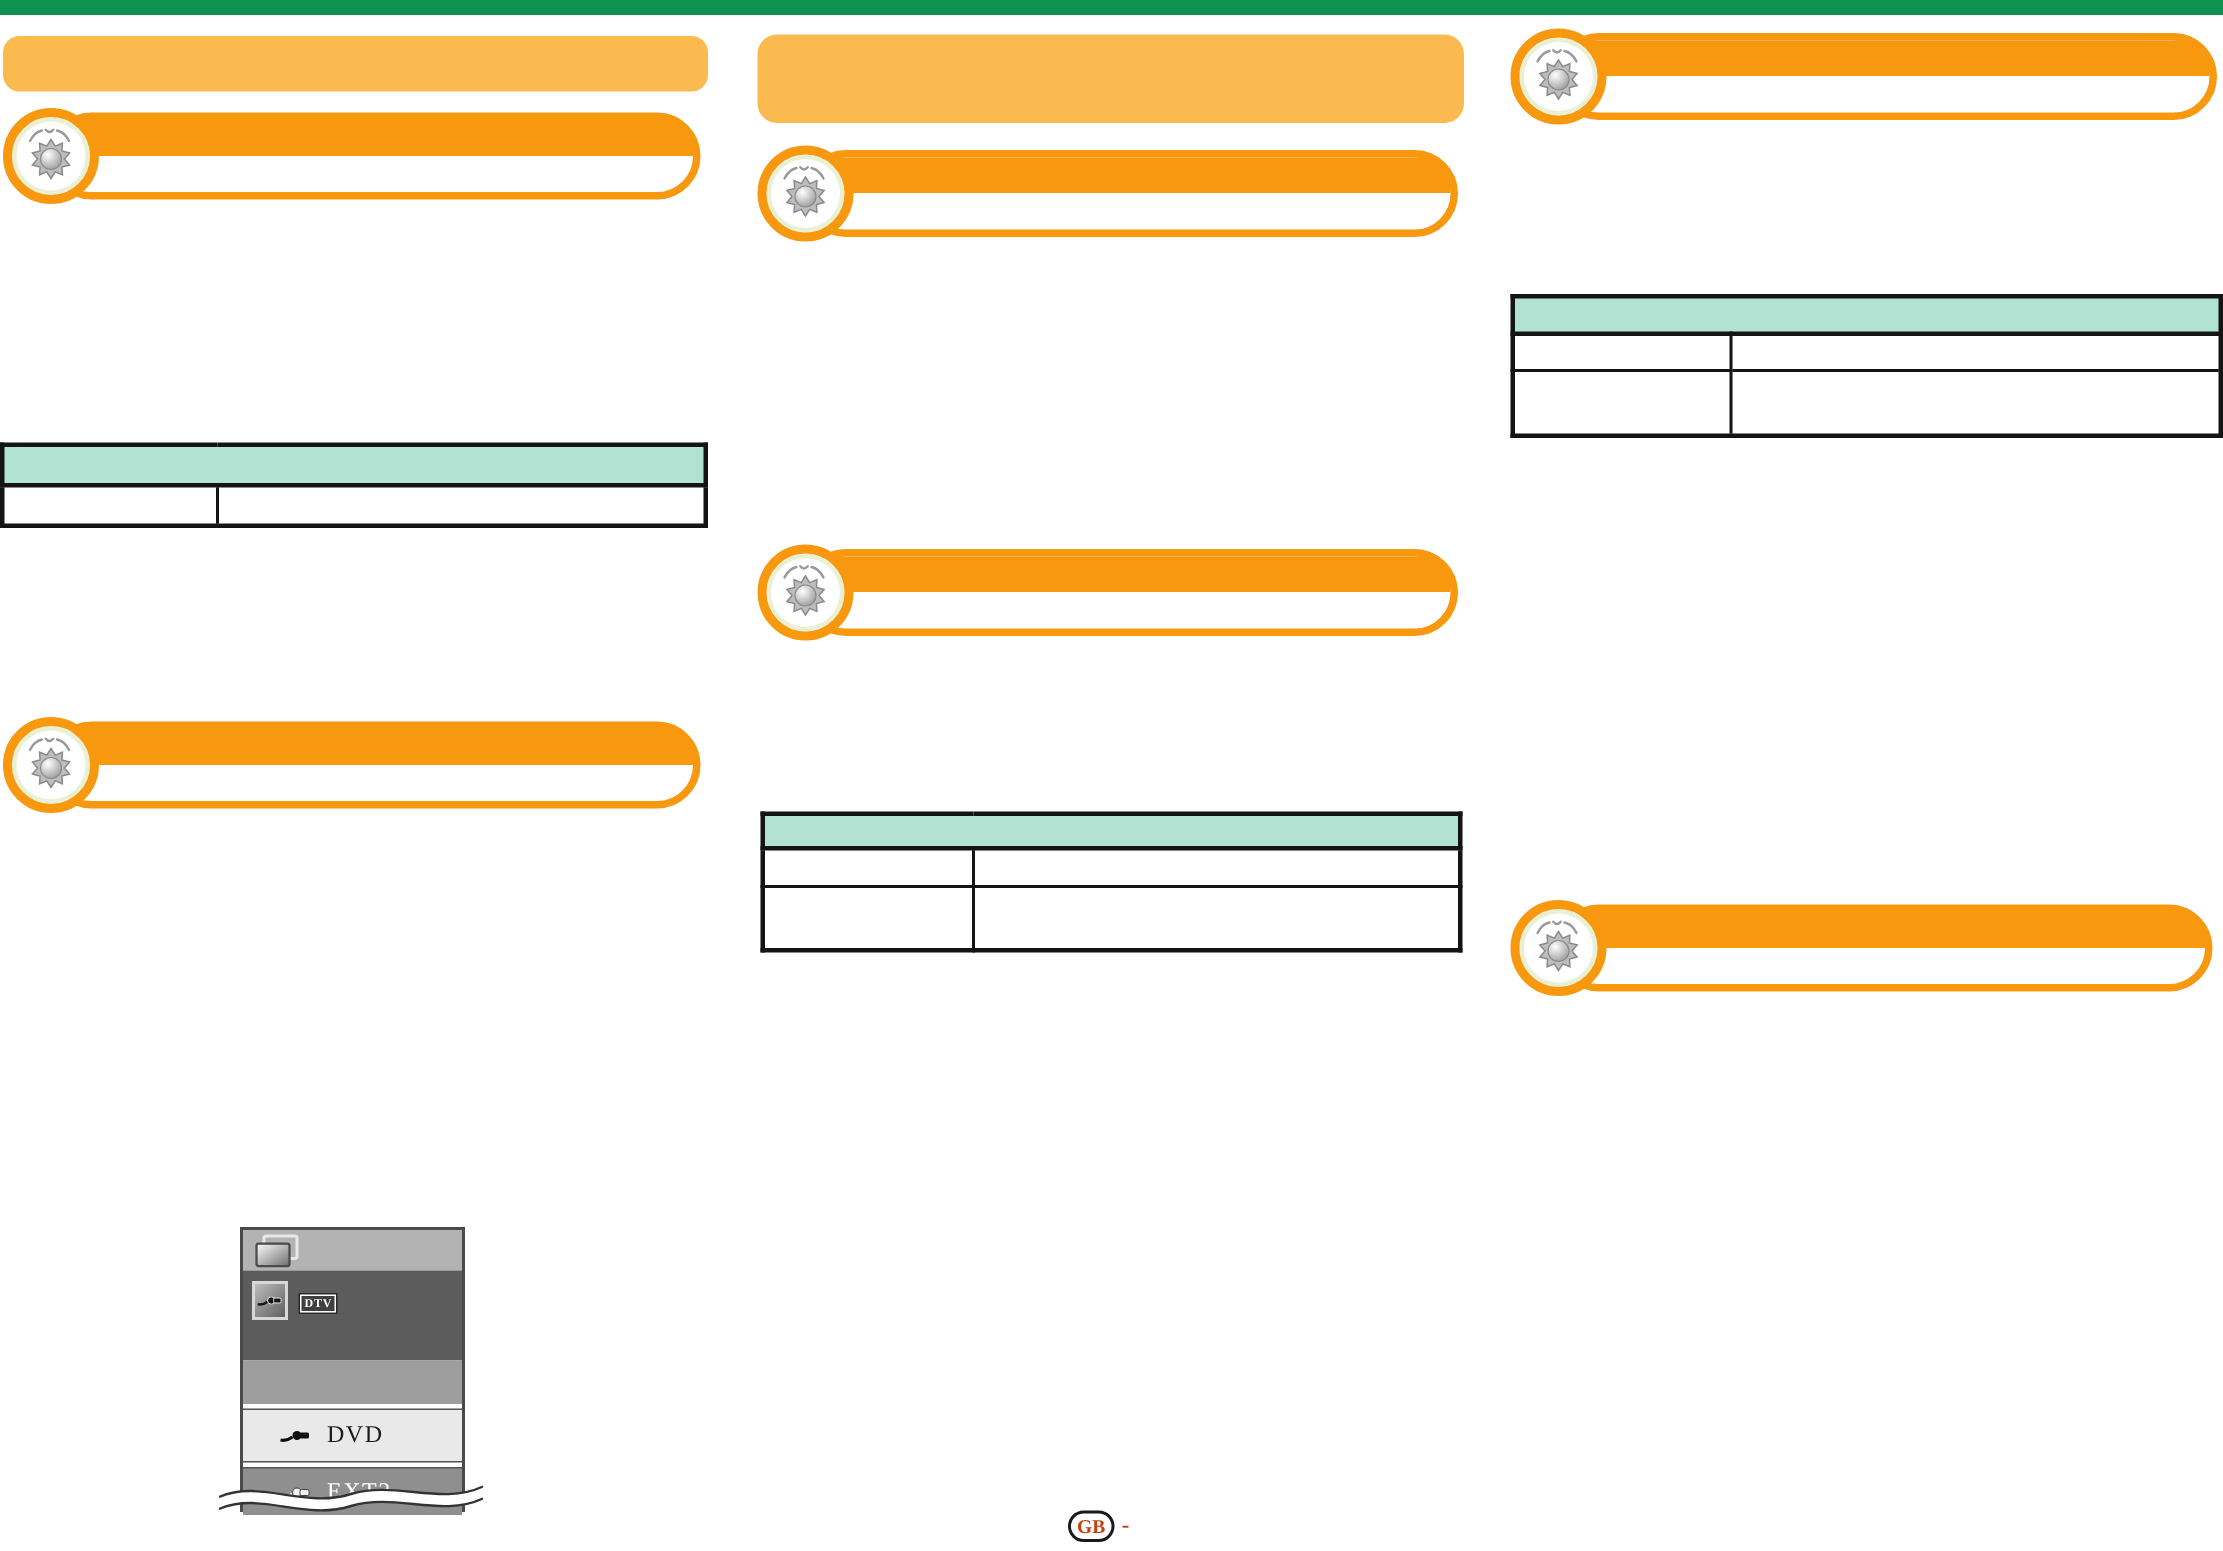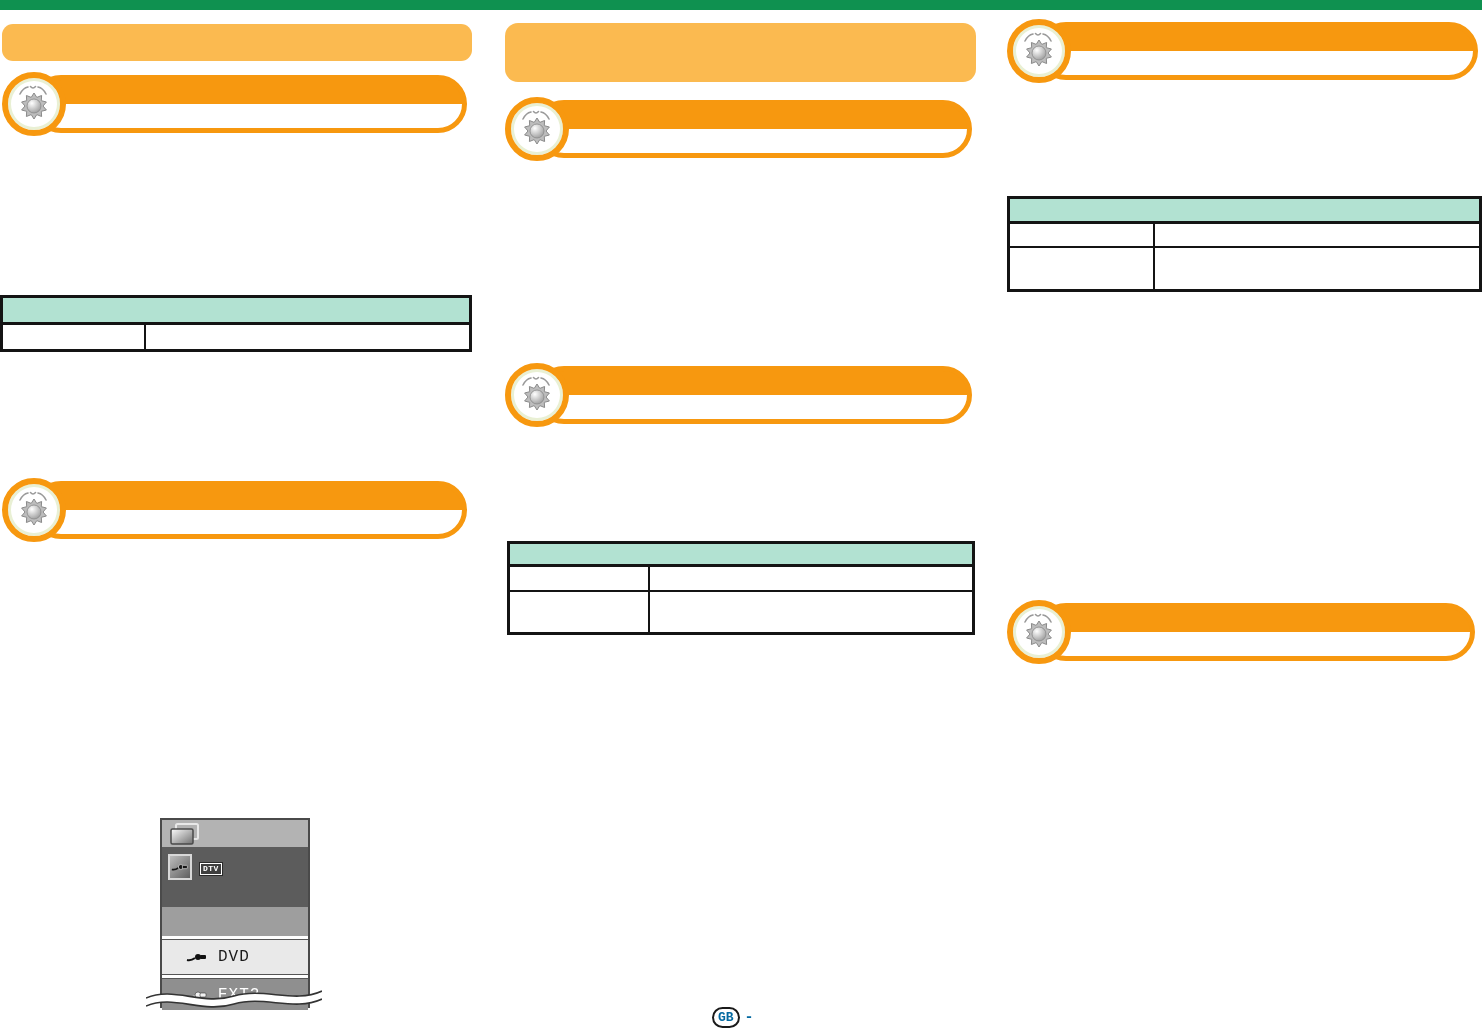--- a/index.html
+++ b/index.html
@@ -1,17 +1,17 @@
 <!DOCTYPE html>
 <html><head>
 <meta charset="utf-8">
 <style>
   html,body{margin:0;padding:0;background:#fff;}
   #page{position:relative;width:1482px;height:1034px;background:#fff;overflow:hidden;
-        font-family:Liberation Mono, monospace;}
+        font-family:Liberation Serif, serif;}
 
   .topbar{position:absolute;left:0;top:0;width:1482px;height:10px;background:#0F9150;}
 
   .section-header{position:absolute;background:#FBBA50;border-radius:11px;}
 
   
   .callout{position:absolute;height:60px;}
   .callout .pill{position:absolute;left:30px;top:1px;right:0;bottom:1px;
     border:5px solid #F7980F;border-radius:30px;
     background:linear-gradient(to bottom,#F7980F 0,#F7980F 50%,#ffffff 50%,#ffffff 100%);}
@@ -43,21 +43,21 @@
   .sel-cell{position:absolute;left:6px;top:7px;width:24px;height:26px;box-sizing:border-box;
     border:2px solid #d8d8d8;background:linear-gradient(135deg,#bdbdbd,#5f5f5f);
     display:flex;align-items:center;justify-content:center;}
   .dtv-badge{position:absolute;left:38px;top:16px;background:#3f3f3f;color:#fff;
     border:1px solid #fff;box-shadow:0 0 0 1px #2a2a2a;font-size:8px;font-weight:bold;
     padding:0 2px;line-height:10px;letter-spacing:.5px;}
   .wave{position:absolute;left:146px;top:984px;width:176px;height:30px;z-index:3;}
 
   
   .footer{position:absolute;left:712px;top:1007px;display:flex;align-items:center;gap:5px;
-    color:#0369a1;}
+    color:#c2410c;}
   .gb-oval{border:2px solid #1a1a1a;border-radius:11px;font-size:13px;font-weight:bold;
     padding:0 4px;line-height:17px;}
   .dash{font-weight:bold;font-size:15px;}
 </style>
 </head>
 <body>
 
 <div id="page">
 
   <div class="topbar"></div>

